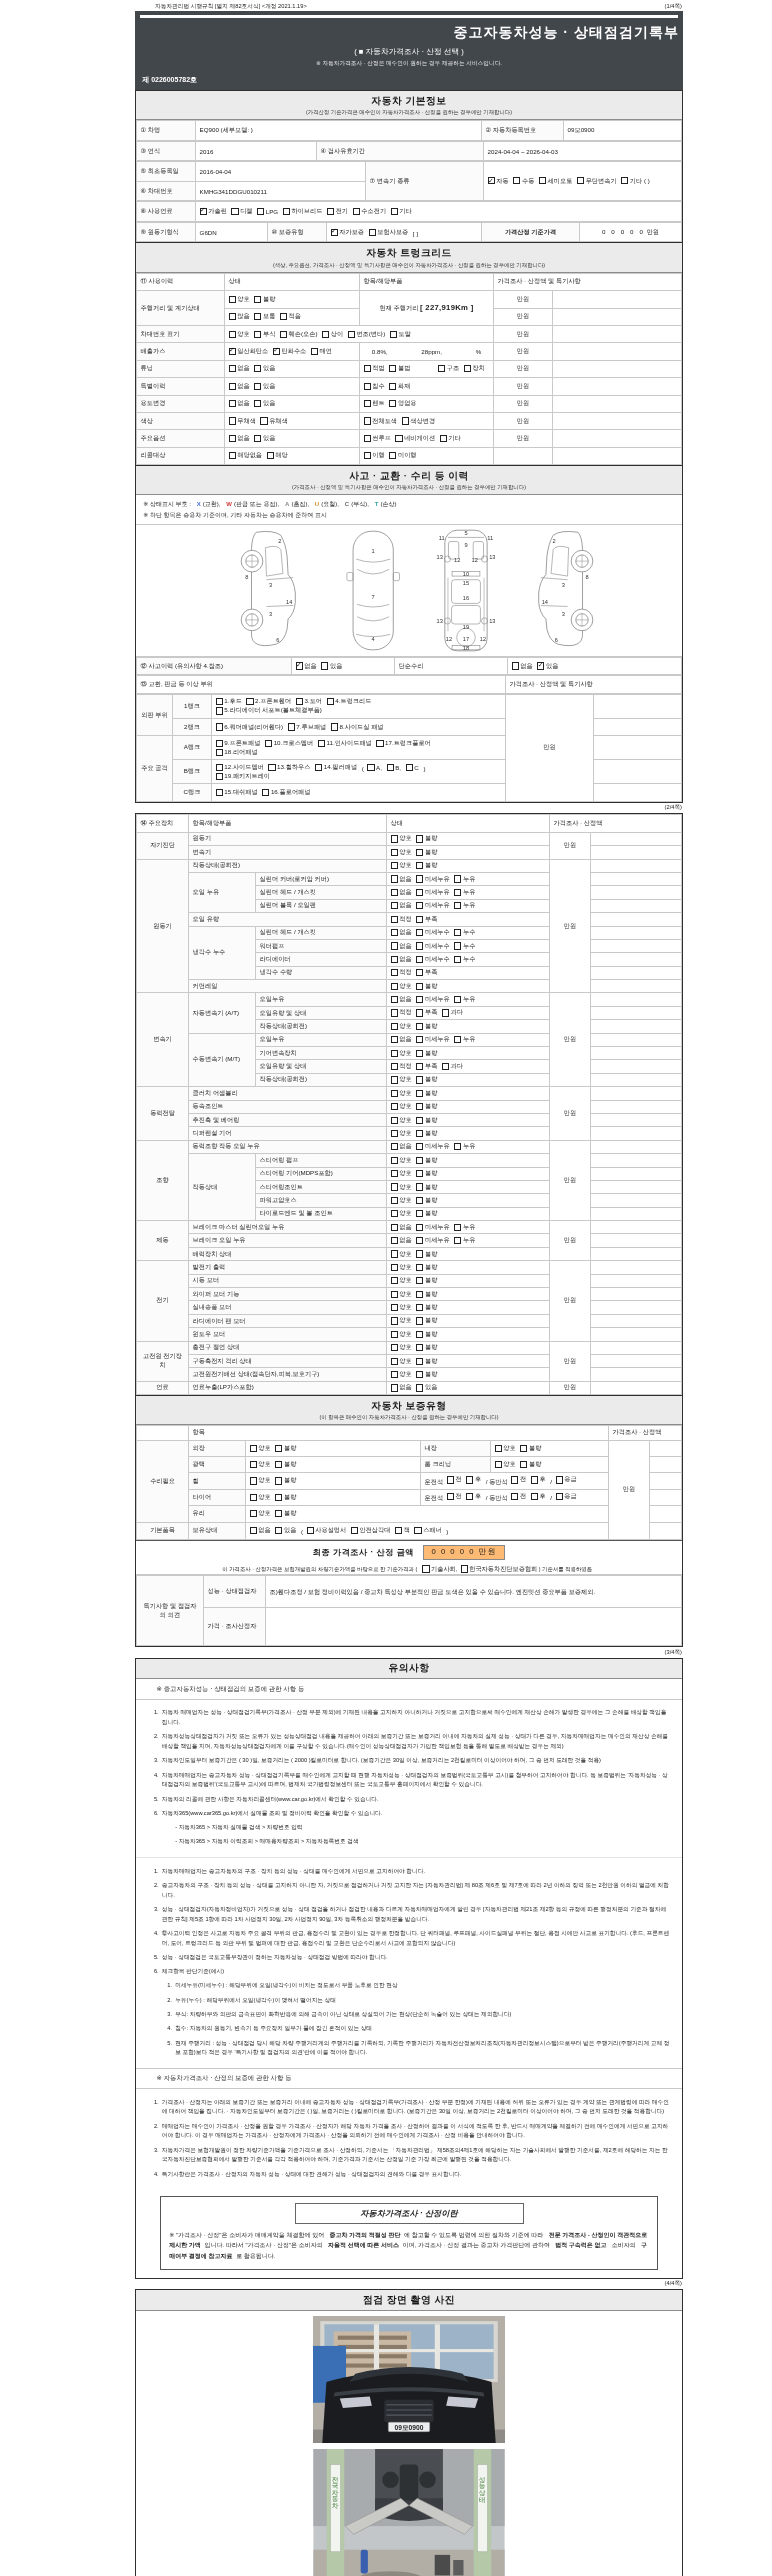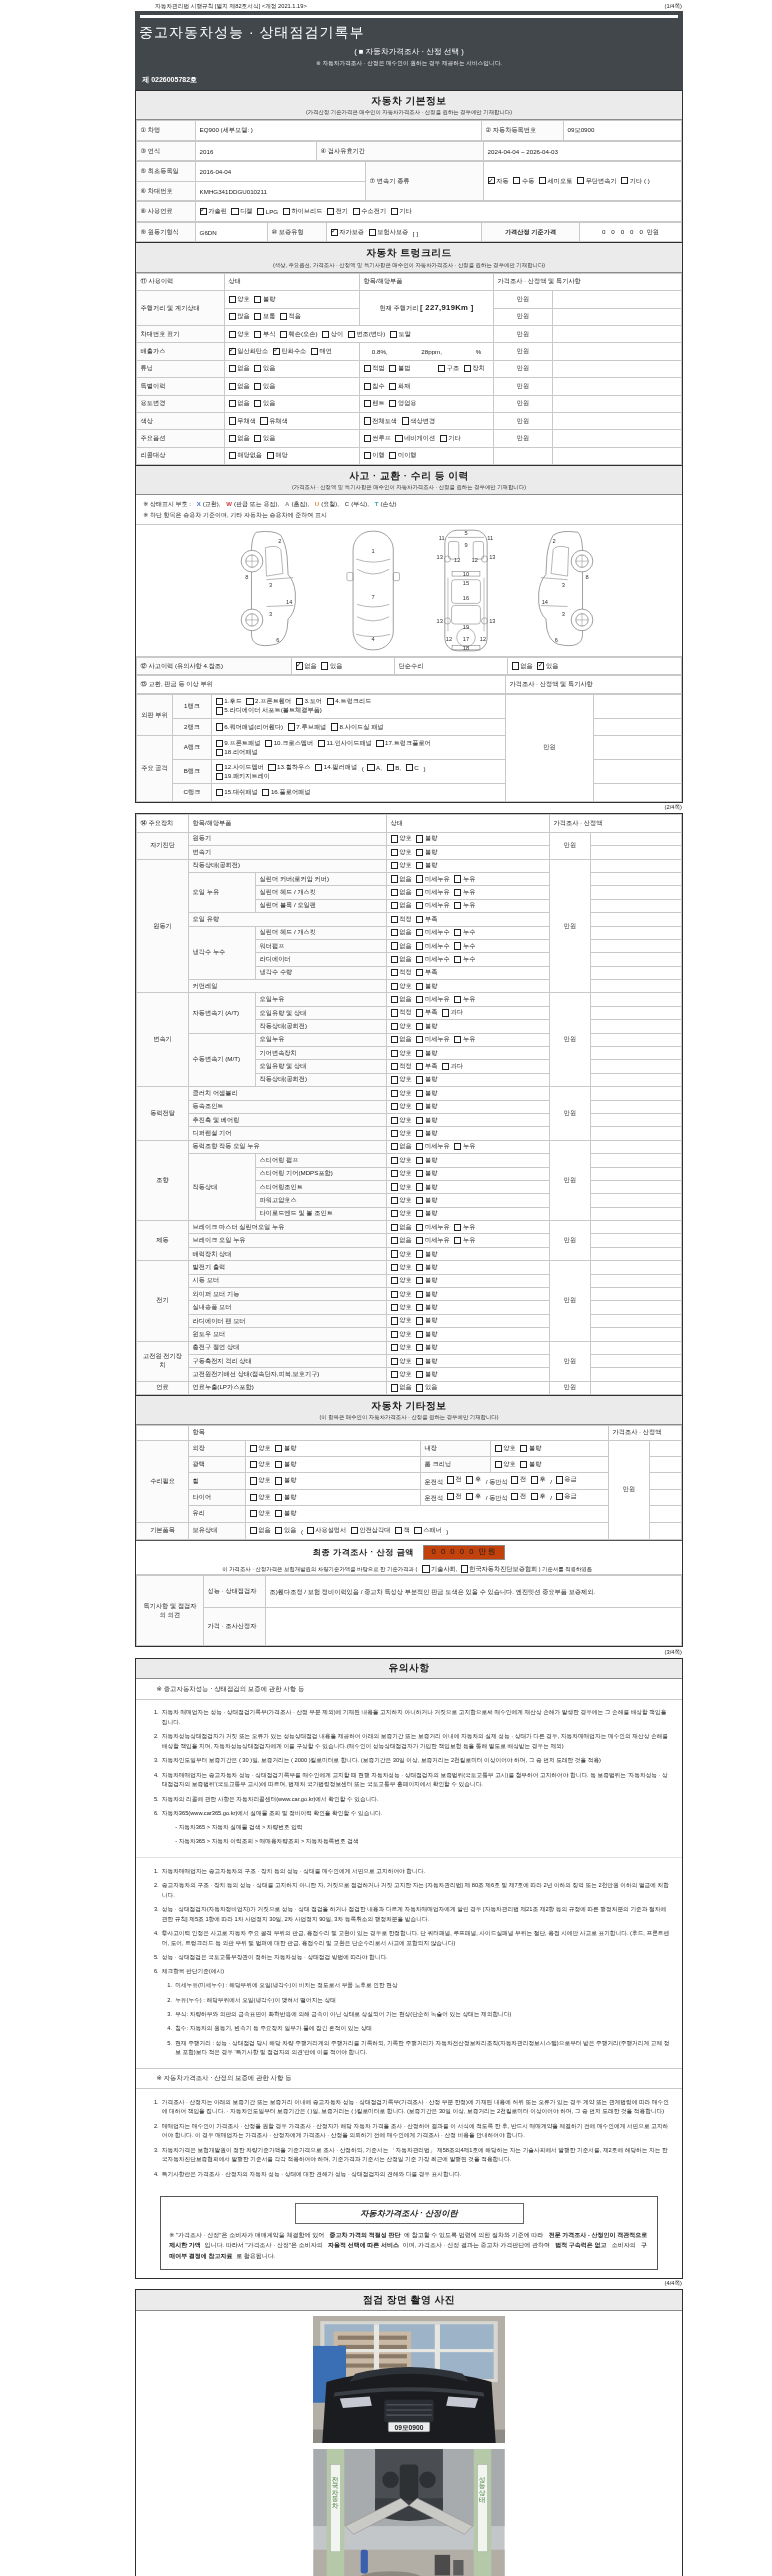--- a/index.html
+++ b/index.html
@@ -5,21 +5,21 @@
   html,body{margin:0;padding:0;background:#fff;}
   .page{position:relative;width:773px;height:2576px;overflow:hidden;background:#fff;
         font-family:"Liberation Sans","DejaVu Sans",sans-serif;color:#1a1a1a;}
   .topmeta{position:absolute;top:3.1px;left:155px;right:91px;display:flex;justify-content:space-between;
            font-size:5.7px;color:#222;}
   .content{position:absolute;left:135px;top:11.3px;width:548px;}
 
   
   .dkhead{background:#42474c;color:#fff;padding:2.6px 4.1px 5.2px;}
   .stripe{height:2.6px;background:#fff;margin:1.5px 1px 6.2px;}
-  .dk-t{text-align:left;font-size:14px;font-weight:normal;letter-spacing:1px;}
+  .dk-t{text-align:right;font-size:14px;font-weight:bold;letter-spacing:1px;}
   .dk-s{text-align:center;font-size:7.7px;margin-top:4.6px;}
   .dk-n{text-align:center;font-size:5.7px;margin-top:3.1px;color:#eee;}
   .dk-no{font-size:7px;font-weight:bold;margin-top:7.2px;padding-left:3.1px;}
 
   .box{border:1.5px solid #2f2f2f;background:#fff;}
   .pgmark{text-align:right;font-size:5.7px;color:#222;padding:1.5px 1px 1px 0;}
 
   .sechead{background:#ebebeb;text-align:center;padding:3.6px 0 3.1px;border-bottom:0.5px solid #8c8c8c;}
   .sechead.mid{border-top:1.5px solid #2f2f2f;}
   .sechead .t{font-size:9.8px;font-weight:bold;letter-spacing:0.5px;}
@@ -46,21 +46,21 @@
   .mileval{font-size:7.7px;font-weight:bold;letter-spacing:0.3px;}
   .emit{display:flex;justify-content:space-between;padding:0 8.2px;}
 
   .legendwrap{padding:4.1px 7.2px;border-bottom:0.5px solid #c9c9c9;font-size:6px;line-height:1.7;}
   .lg-sym{font-weight:bold;margin:0 0.5px;}
   .diagwrap{border-bottom:0.5px solid #c9c9c9;padding:2.1px 0 1px;}
 
   .finalrow{display:flex;align-items:center;justify-content:center;gap:9.3px;height:23px;
             border-top:1px solid #555;}
   .finallab{font-size:8.2px;font-weight:bold;letter-spacing:0.5px;}
-  .finalval{border:0.5px solid #888;background:#c2410c;padding:1.5px 7.2px;font-size:7.7px;letter-spacing:1.5px;}
+  .finalval{border:0.5px solid #888;background:#fdba74;padding:1.5px 7.2px;font-size:7.7px;letter-spacing:1.5px;}
   .finalnote{display:flex;justify-content:center;align-items:center;font-size:5.4px;height:10.3px;
              border-bottom:0.5px solid #c9c9c9;}
   .finalnote .opt{margin:0 1.5px;}
 
   
   .nhead{font-size:6.4px;padding:5.2px 20.6px;border-bottom:0.5px solid #c9c9c9;}
   .nbody{padding:4.1px 10.3px 5.2px;}
   .ni{display:flex;font-size:5.7px;line-height:1.7;margin:4.6px 0;}
   .ni .no{width:12.4px;flex:none;text-align:right;padding-right:3.1px;}
   .ni .tx{flex:1;white-space:normal;}
@@ -1246,21 +1246,21 @@
                   <span class="cb"></span>
                   <span>있음</span>
                 </span></td>
               <td class="price" rowspan="1">만원</td>
               <td></td>
             </tr>
           </tbody>
       </table>
 
       <div class="sechead mid">
-        <div class="t">자동차 기타정보</div>
+        <div class="t">자동차 보증유형</div>
         <div class="s">(이 항목은 매수인이 자동차가격조사 · 산정을 원하는 경우에만 기재합니다)</div>
       </div>
 
       <table>
           <colgroup>
             <col style="width:52px">
             <col style="width:57px">
             <col style="width:175px">
             <col style="width:70px">
             <col style="width:118px">

